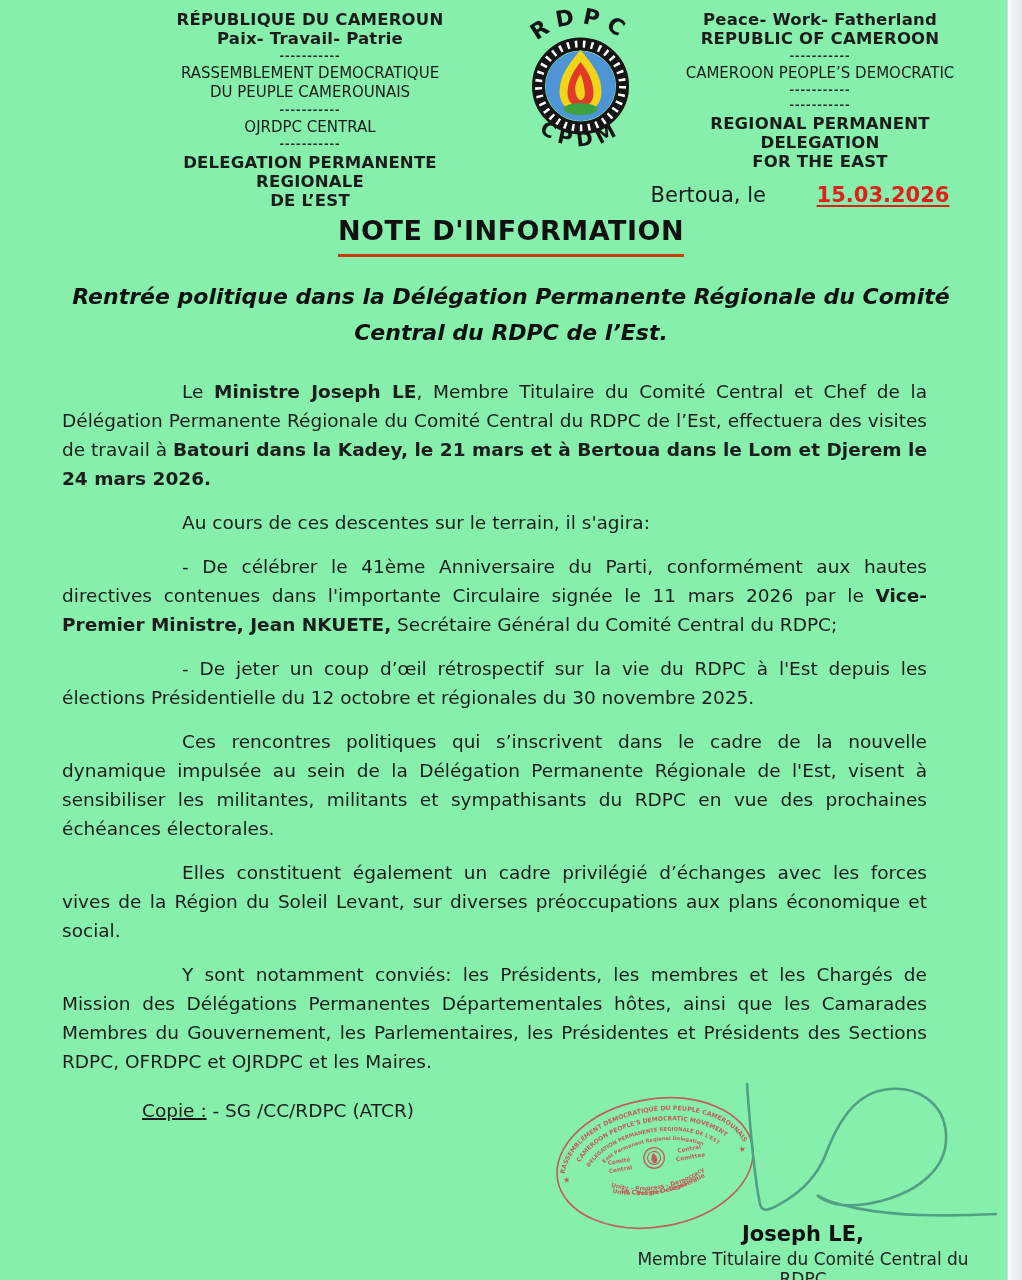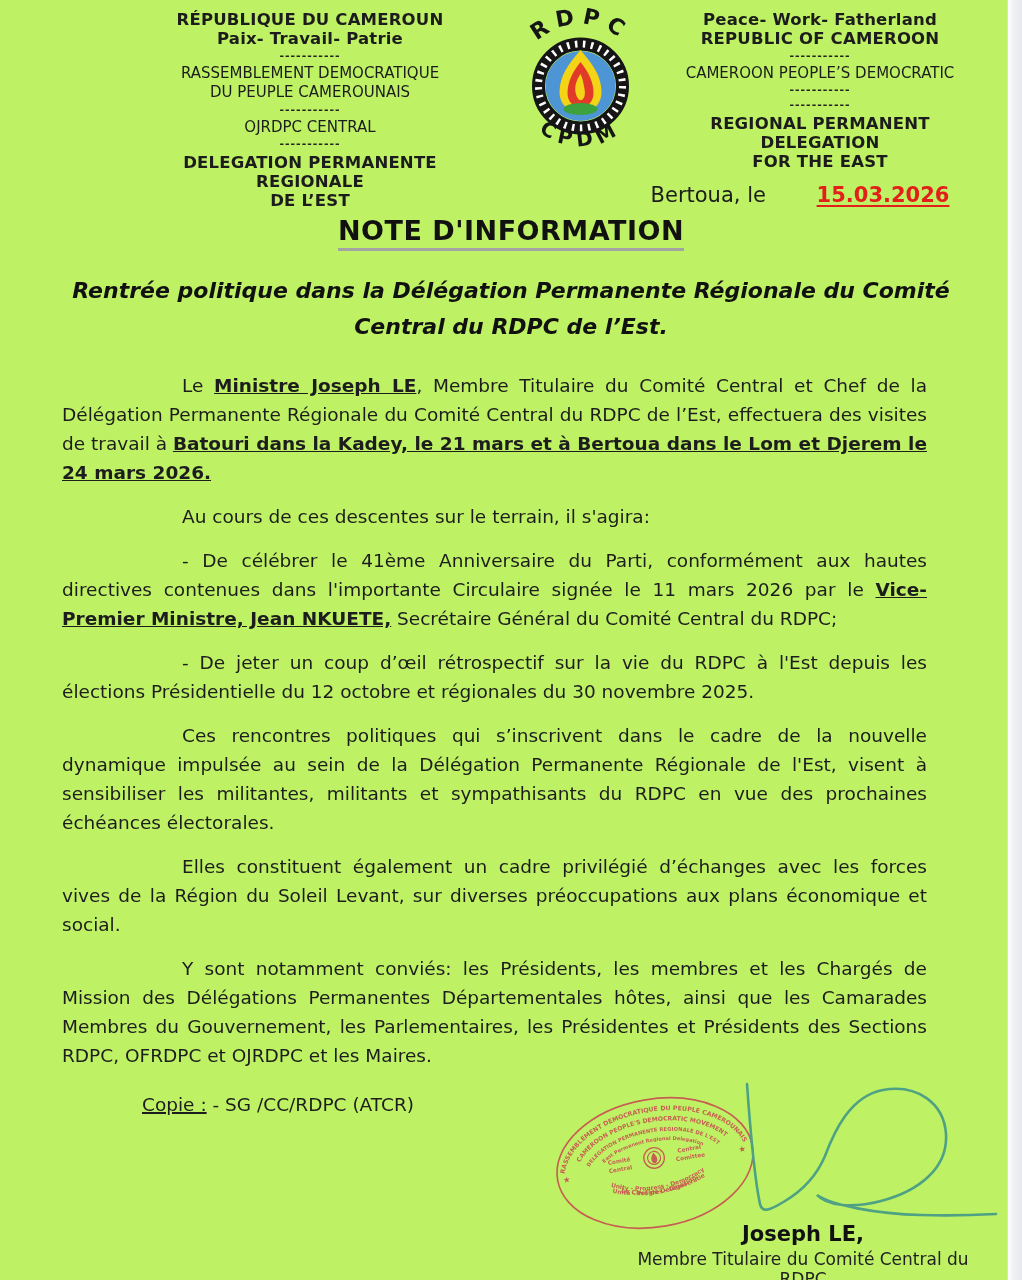--- a/index.html
+++ b/index.html
@@ -1,17 +1,17 @@
 <!DOCTYPE html>
 <html><head>
 <meta charset="utf-8">
 <style>
   html,body{margin:0;padding:0;background:#ffffff;}
   .page{
-    position:relative;width:1022px;height:1280px;background:#bef264;
+    position:relative;width:1022px;height:1280px;background:#86efac;
     font-family:"DejaVu Sans","Liberation Sans",sans-serif;color:#1c1c1c;
     overflow:hidden;
   }
   .photo-edge{
     position:absolute;top:0;right:0;width:14px;height:100%;
     background:linear-gradient(to right,#ffffff 0%,#f1f2f5 35%,#e6e8ec 100%);
     border-left:1px solid #d9dbe0;
   }
   
   .hdr-col{position:absolute;top:10px;text-align:center;line-height:1.16;}
@@ -24,31 +24,31 @@
   
   .dateline{position:absolute;left:640px;top:183px;width:320px;text-align:center;
     font-size:21px;white-space:nowrap;}
   .date-red{color:#e31f1a;font-weight:bold;text-decoration:underline;
     text-decoration-thickness:2px;text-underline-offset:3px;margin-left:44px;}
   
   .content{position:relative;padding-top:210px;}
   .doc-title{text-align:center;margin:0;}
   .doc-title span{
     display:inline-block;font-size:27px;font-weight:800;letter-spacing:.5px;
-    border-bottom:3px solid #a3a3a3;padding-bottom:2px;color:#111;
+    border-bottom:3px solid #c2410c;padding-bottom:8px;color:#111;
   }
   .doc-subtitle{
     text-align:center;font-weight:800;font-style:italic;font-size:22px;
     line-height:36px;margin:22px 70px 0 70px;color:#111;
   }
   
   .body-text{margin:26px 95px 0 62px;font-size:18.5px;line-height:29px;
     text-align:justify;color:#1d1d1d;}
   .para{margin:0 0 15px 0;text-indent:120px;}
-  .b{font-weight:800;text-decoration:underline;}
+  .b{font-weight:800;}
   .copy-line{margin:20px 0 0 80px;font-size:18.5px;text-indent:0;}
   .copy-label{font-weight:400;text-decoration:underline;text-decoration-thickness:2px;}
   
   .stamp{position:absolute;left:552px;top:1095px;width:206px;height:136px;
     transform:rotate(-10deg);opacity:.92;}
   .signature{position:absolute;left:733px;top:1078px;width:272px;height:152px;}
   .sign-block{position:absolute;left:618px;top:1222px;width:370px;text-align:center;}
   .sign-name{font-size:21px;font-weight:800;color:#111;}
   .sign-title{font-size:17px;margin-top:3px;color:#222;}
 </style>

